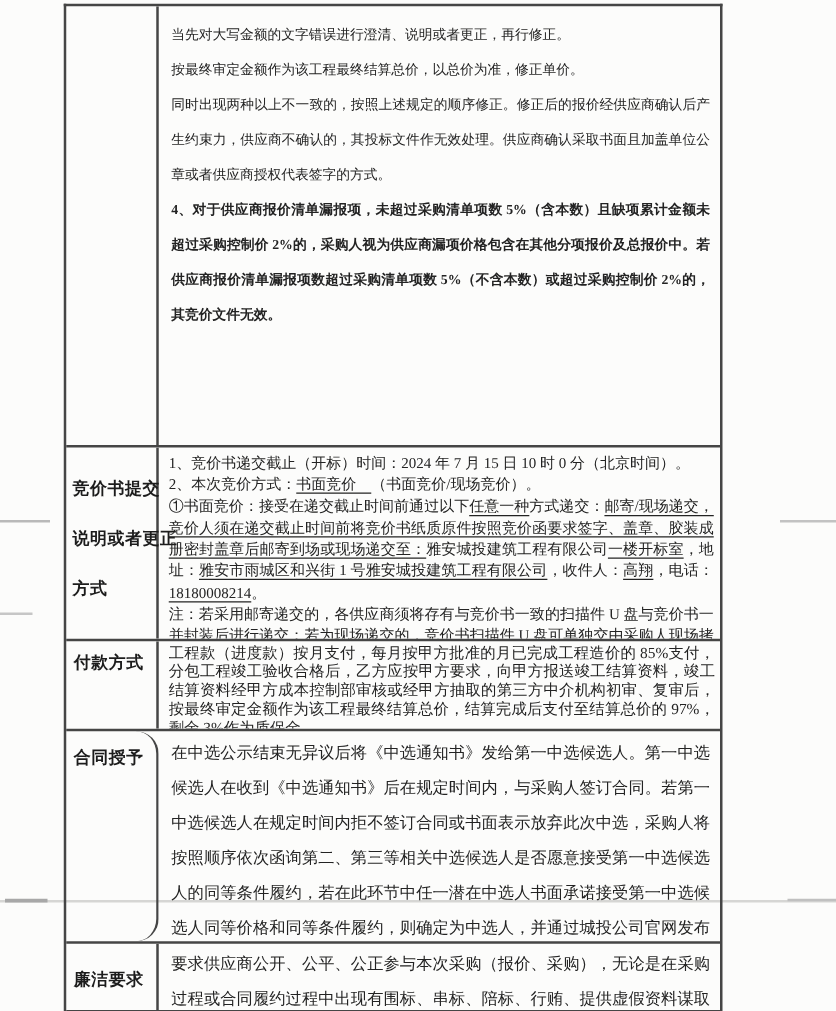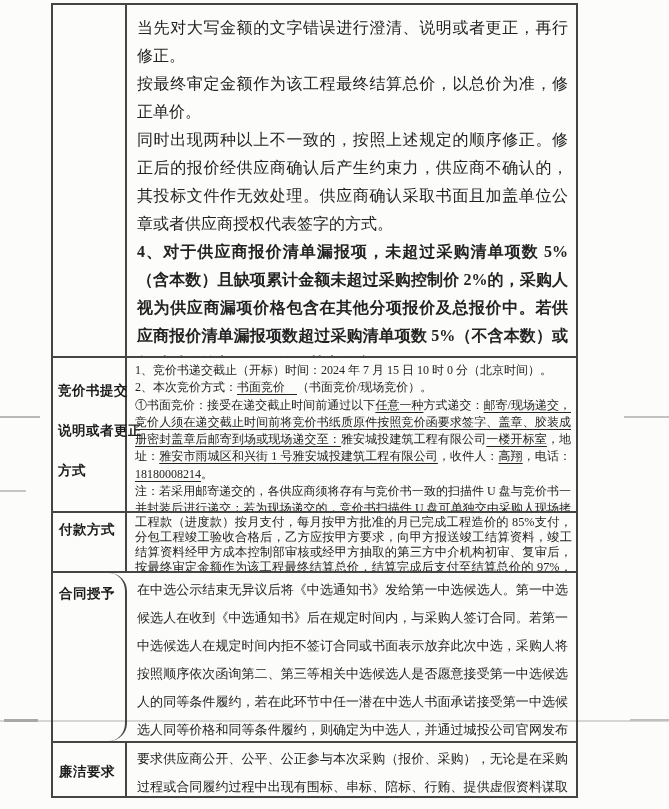--- a/index.html
+++ b/index.html
@@ -49,27 +49,27 @@
     text-align:justify;
     overflow:hidden;
   }
   .content-cell p{margin:0;padding:0;}
   .u{text-decoration:underline;text-underline-offset:3px;}
   .b,.content-cell p.b{font-weight:bold;}
   .lbl-line{white-space:nowrap;}
 
   
   .r0{height:353px;}
-  .r0 .content-cell{font-size:16px;line-height:28px;padding:9px 8px 0 10px;}
+  .r0 .content-cell{font-size:11px;line-height:28px;padding:9px 8px 0 10px;}
   
   .r1{height:155px;}
   .r1 .label-cell{padding:13px 0 0 5px;line-height:40px;font-family:Liberation Serif, serif;}
   .r1 .content-cell{font-size:12px;line-height:17.3px;padding:4px 5px 0 8px;}
   
-  .r2{height:60px;}
+  .r2{height:72px;}
   .r2 .label-cell{padding:8px 0 0 6px;}
   .r2 .content-cell{font-size:12.3px;line-height:15px;padding:2px 4px 0 8px;}
   
   .r3{height:170px;}
   .r3 .label-cell{padding:12px 0 0 6px;border-radius:18px;}
   .r3 .content-cell{font-size:13px;line-height:28px;padding:3px 8px 0 10px;}
   
   .r4{height:55px;}
   .r4 .label-cell{padding:20px 13px 0 6px;}
   .r4 .content-cell{font-size:13px;line-height:28px;padding:2px 8px 0 10px;}

